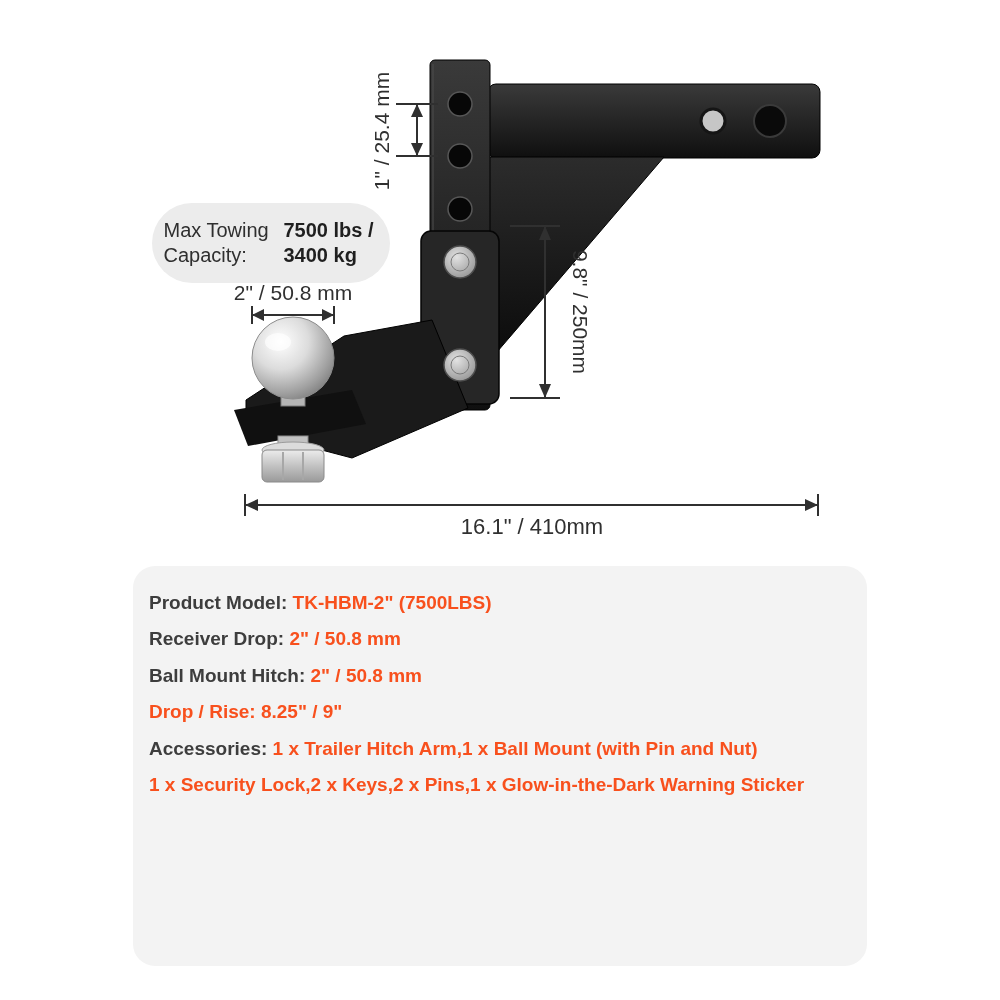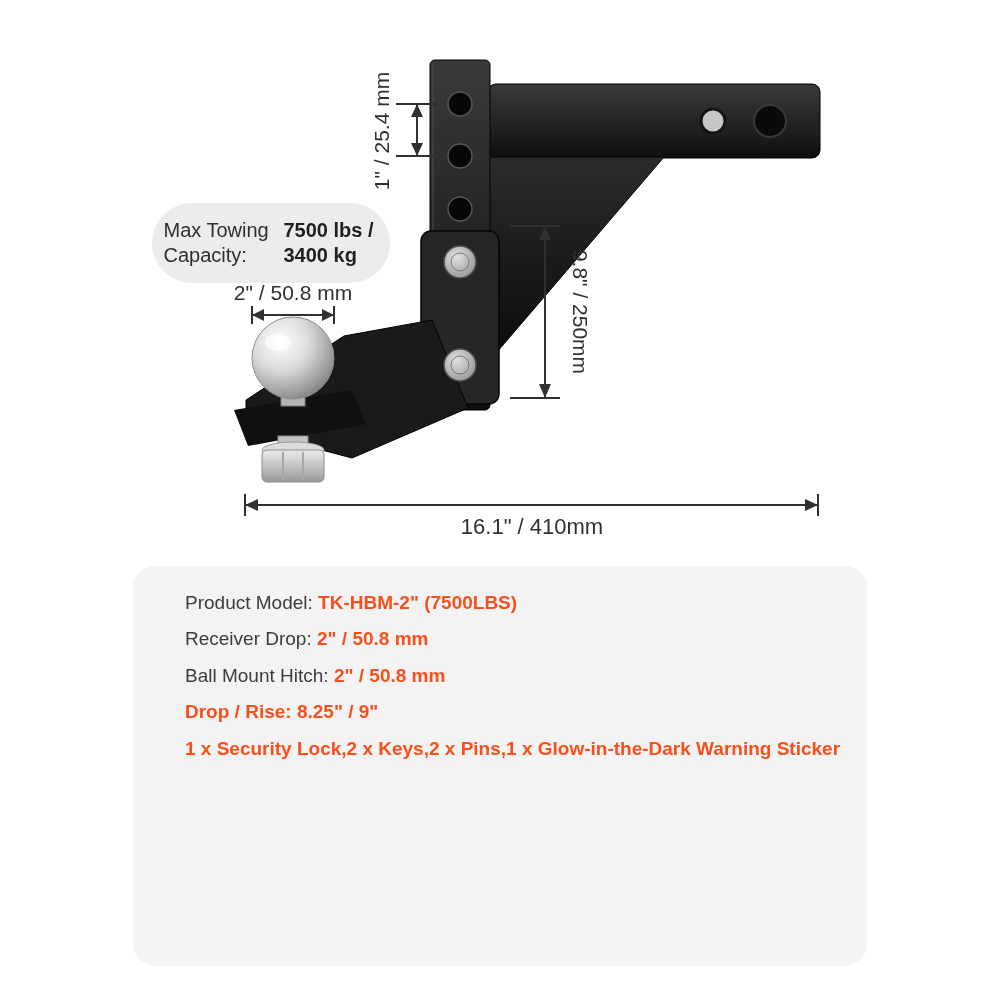--- a/index.html
+++ b/index.html
@@ -31,21 +31,21 @@
     position:absolute; left:133px; top:566px;
     width:734px; height:400px;
     background:#f3f3f3; border-radius:22px;
     box-sizing:border-box;
     padding:19px 8px 0 16px;
   }
   .spec-row {
     font-size:19px; line-height:36.4px;
     white-space:pre; color:#3d3d3d;
   }
-  .spec-label { color:#3d3d3d; font-weight:400;margin-left:36px; }
+  .spec-label { color:#3d3d3d; font-weight:700; }
   .spec-value { color:#f8501d; font-weight:700; }
 
   .dim-text {
     font-family:"Liberation Sans", sans-serif;
     font-size:21px; fill:#303030;
   }
   .dim-text-lg { font-size:22px; }
   .dim-line { stroke:#303030; stroke-width:2; fill:none; }
   .dim-arrow { fill:#303030; stroke:none; }
 </style>
@@ -155,14 +155,15 @@
     <span class="badge-label">Max Towing Capacity:</span>
     <span class="badge-value">7500 lbs / 3400 kg</span>
   </div>
 </div>
 
 <div class="specs">
   <div class="spec-row"><span class="spec-label">Product Model: </span><span class="spec-value">TK-HBM-2" (7500LBS)</span></div>
   <div class="spec-row"><span class="spec-label">Receiver Drop: </span><span class="spec-value">2" / 50.8 mm</span></div>
   <div class="spec-row"><span class="spec-label">Ball Mount Hitch: </span><span class="spec-value">2" / 50.8 mm</span></div>
   <div class="spec-row"><span class="spec-label"></span><span class="spec-value">Drop / Rise: 8.25" / 9"</span></div>
+  <div class="spec-row"><span class="spec-label">Accessories: </span><span class="spec-value">1 x Trailer Hitch Arm,1 x Ball Mount (with Pin and Nut)</span></div>
   <div class="spec-row"><span class="spec-label"></span><span class="spec-value">1 x Security Lock,2 x Keys,2 x Pins,1 x Glow-in-the-Dark Warning Sticker</span></div>
 </div>
 
 </body></html>

